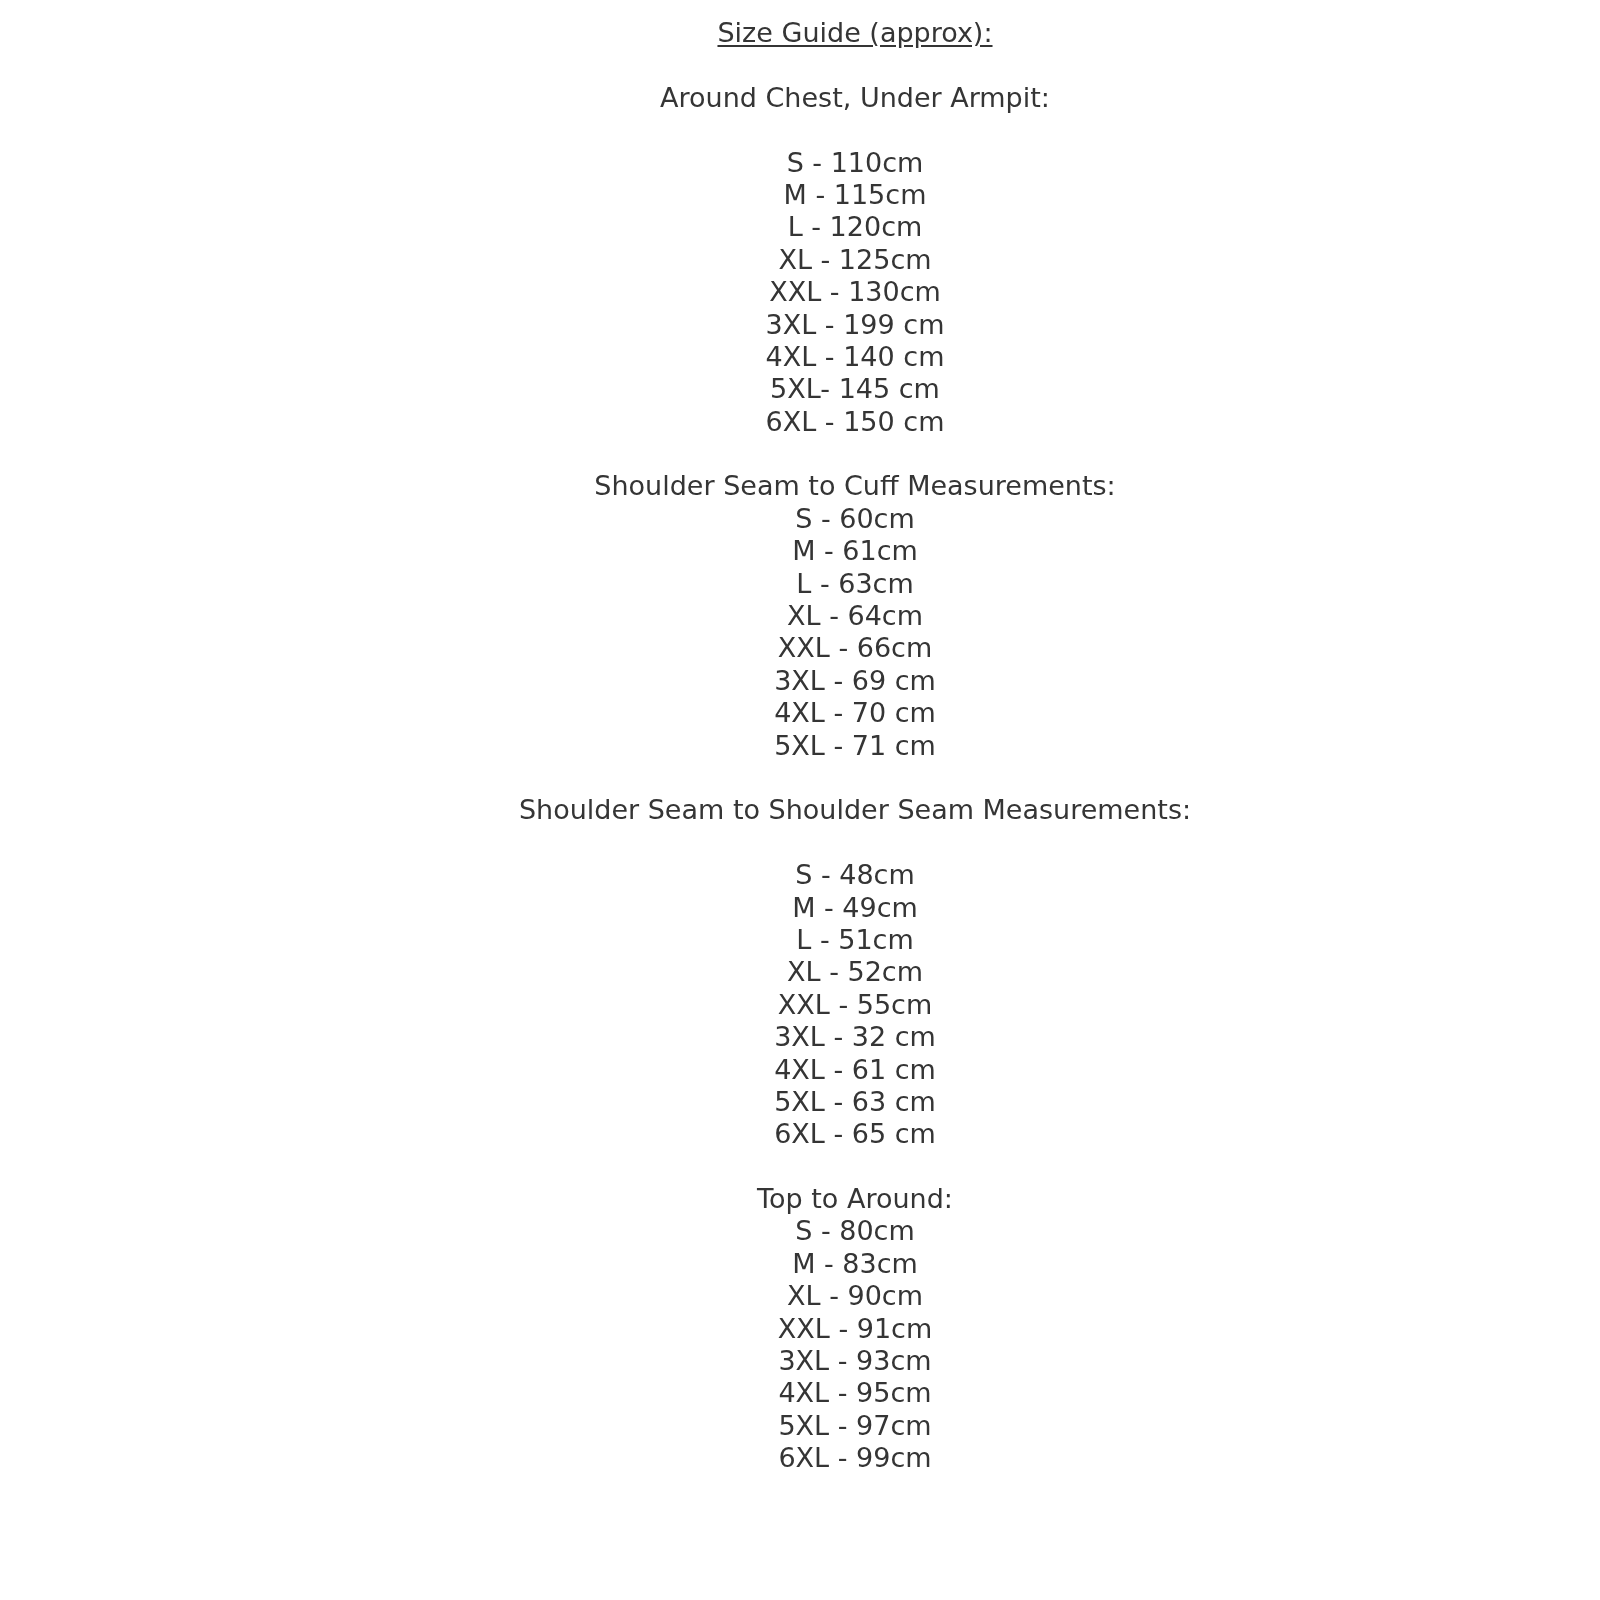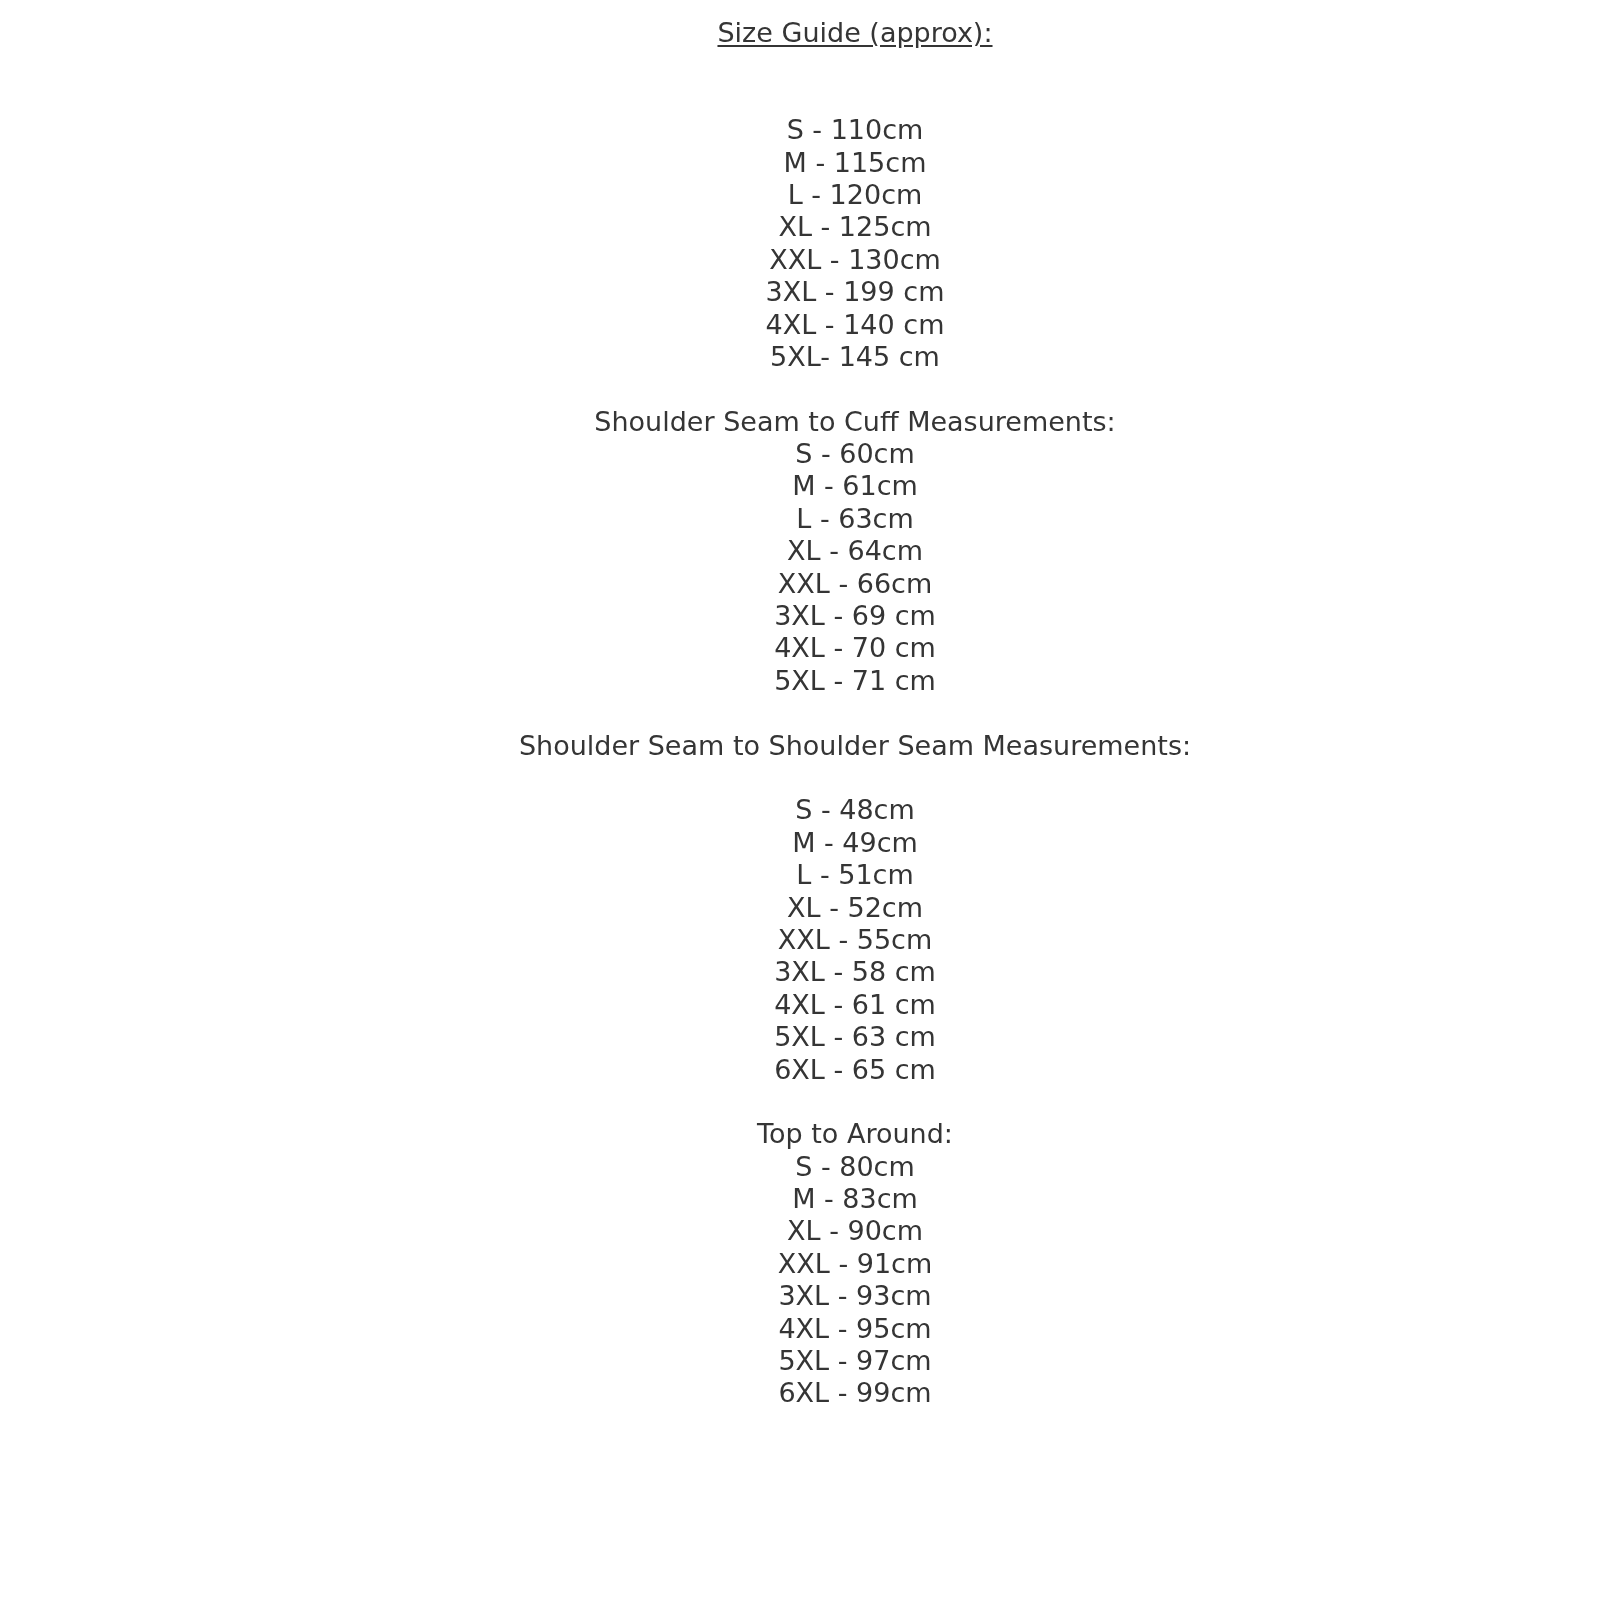--- a/index.html
+++ b/index.html
@@ -36,48 +36,50 @@
   }
 </style>
 </head>
 <body>
 
 <div class="page">
   <div class="doc">
     <div class="line title">Size Guide (approx):</div>
     <div class="blank"></div>
     <div id="sections-root">
+        <div class="line">Around Chest, Under Armpit:</div>
         <div class="blank"></div>
         <div class="line">S - 110cm</div>
         <div class="line">M - 115cm</div>
         <div class="line">L - 120cm</div>
         <div class="line">XL - 125cm</div>
         <div class="line">XXL - 130cm</div>
         <div class="line">3XL - 199 cm</div>
         <div class="line">4XL - 140 cm</div>
         <div class="line">5XL- 145 cm</div>
+        <div class="line">6XL - 150 cm</div>
         <div class="blank"></div>
         <div class="line">Shoulder Seam to Cuff Measurements:</div>
         <div class="line">S - 60cm</div>
         <div class="line">M - 61cm</div>
         <div class="line">L - 63cm</div>
         <div class="line">XL - 64cm</div>
         <div class="line">XXL - 66cm</div>
         <div class="line">3XL - 69 cm</div>
         <div class="line">4XL - 70 cm</div>
         <div class="line">5XL - 71 cm</div>
         <div class="blank"></div>
         <div class="line">Shoulder Seam to Shoulder Seam Measurements:</div>
         <div class="blank"></div>
         <div class="line">S - 48cm</div>
         <div class="line">M - 49cm</div>
         <div class="line">L - 51cm</div>
         <div class="line">XL - 52cm</div>
         <div class="line">XXL - 55cm</div>
-        <div class="line">3XL - 58 cm</div>
+        <div class="line">3XL - 32 cm</div>
         <div class="line">4XL - 61 cm</div>
         <div class="line">5XL - 63 cm</div>
         <div class="line">6XL - 65 cm</div>
         <div class="blank"></div>
         <div class="line">Top to Around:</div>
         <div class="line">S - 80cm</div>
         <div class="line">M - 83cm</div>
         <div class="line">XL - 90cm</div>
         <div class="line">XXL - 91cm</div>
         <div class="line">3XL - 93cm</div>

